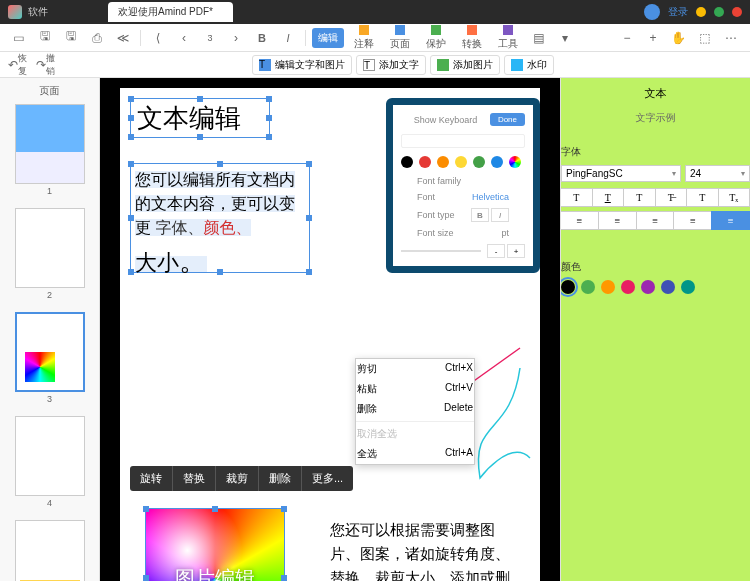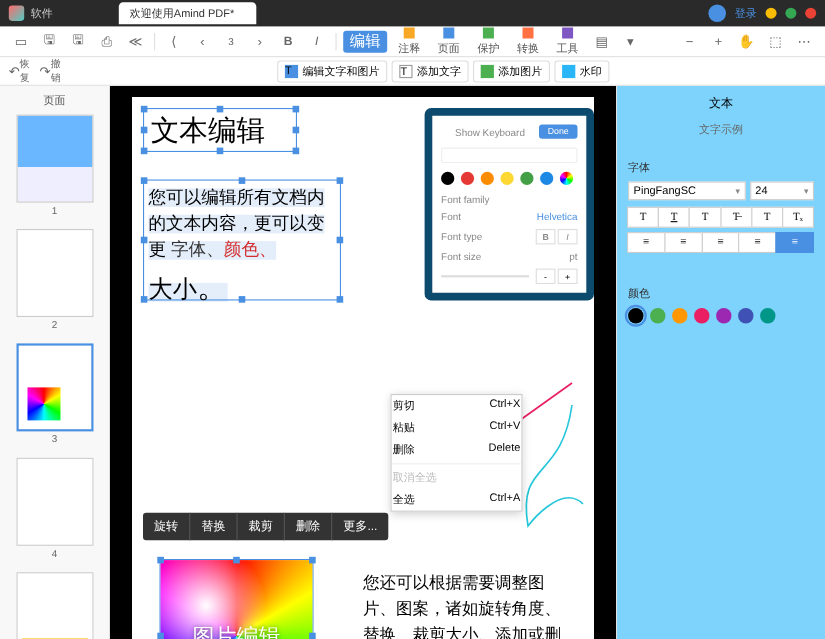--- a/index.html
+++ b/index.html
@@ -11,21 +11,21 @@
 .titlebar .app-icon { width: 14px; height: 14px; background: linear-gradient(135deg,#ff6b6b,#4ecdc4); border-radius: 3px; margin-right: 6px; }
 .tab { background: #fff; color: #333; padding: 3px 20px 3px 10px; border-radius: 4px 4px 0 0; margin-left: 60px; font-size: 10px; }
 .titlebar .right { margin-left: auto; display: flex; align-items: center; gap: 8px; }
 .avatar { width: 16px; height: 16px; background: #4a90e2; border-radius: 50%; }
 .win-btn { width: 10px; height: 10px; border-radius: 50%; }
 .wb-min { background: #fbbc04; } .wb-max { background: #34a853; } .wb-close { background: #ea4335; }
 
 
 .toolbar1 { height: 28px; border-bottom: 1px solid #e0e0e0; display: flex; align-items: center; padding: 0 8px; gap: 4px; }
 .tb-btn { width: 22px; height: 20px; display: flex; align-items: center; justify-content: center; color: #666; cursor: pointer; border-radius: 3px; font-size: 12px; }
-.tb-btn.blue { background: #4a90e2; color: #fff; padding: 0 6px; width: auto; font-size: 14px; }
+.tb-btn.blue { background: #4a90e2; color: #fff; padding: 0 6px; width: auto; font-size: 10px; }
 .tb-btn.ico { font-size: 11px; }
 .tb-sep { width: 1px; height: 16px; background: #e0e0e0; margin: 0 2px; }
 .tb-label { font-size: 10px; color: #555; padding: 0 2px; }
 .tb-combo { display: flex; align-items: center; gap: 2px; padding: 2px 4px; flex-direction: column; }
 .tb-color { width: 10px; height: 10px; display: inline-block; }
 
 
 .toolbar2 { height: 26px; border-bottom: 1px solid #e0e0e0; display: flex; align-items: center; padding: 0 8px; gap: 6px; }
 .tb2-left { display: flex; gap: 6px; }
 .tb2-center { margin: 0 auto; display: flex; gap: 4px; }
@@ -63,21 +63,21 @@
 .body-text .color-w { color: #d32f2f; }
 .body-text .size-w { font-size: 22px; }
 .big-period { font-size: 28px; }
 
 
 .kb-panel { position: absolute; right: 0; top: 10px; width: 154px; border: 7px solid #0c4a6e; border-radius: 6px; background: #fff; padding: 8px; font-size: 9px; }
 .kb-header { display: flex; justify-content: space-between; align-items: center; margin-bottom: 8px; }
 .kb-done { background: #4a90e2; color: #fff; padding: 2px 8px; border-radius: 3px; font-size: 8px; }
 .kb-colors { display: flex; gap: 6px; margin: 8px 0; }
 .kb-colors .c { width: 12px; height: 12px; border-radius: 50%; }
-.kb-row { display: flex; justify-content: space-between; align-items: center; margin: 6px 0; color: #888; }
+.kb-row { display: flex; justify-content: space-between; align-items: center; margin: 6px 16px; color: #888; }
 .kb-row .val { color: #4a90e2; }
 .kb-btns { display: flex; gap: 2px; }
 .kb-btns .b { width: 18px; height: 14px; border: 1px solid #ddd; display: flex; align-items: center; justify-content: center; font-size: 8px; }
 .kb-slider { display: flex; align-items: center; gap: 6px; margin-top: 6px; }
 .kb-slider .track { flex: 1; height: 2px; background: #ddd; }
 
 
 .ctx { position: absolute; left: 235px; top: 270px; width: 120px; background: #fff; border: 1px solid #ccc; box-shadow: 0 2px 8px rgba(0,0,0,0.2); font-size: 10px; z-index: 10; }
 .ctx-item { display: flex; justify-content: space-between; padding: 3px 1px; cursor: pointer; }
 .ctx-item.active { background: #4a90e2; color: #fff; }
@@ -93,21 +93,21 @@
 .img-block { position: absolute; left: 25px; top: 420px; width: 140px; height: 140px; }
 .img-grad { width: 100%; height: 100%; background: radial-gradient(circle at 30% 30%, #fff, transparent 40%), conic-gradient(red,yellow,lime,cyan,blue,magenta,red); display: flex; align-items: center; justify-content: center; color: #fff; font-size: 20px; font-weight: 500; text-shadow: 0 0 4px rgba(0,0,0,0.5); }
 
 
 .right-text { position: absolute; left: 210px; top: 430px; width: 190px; font-size: 15px; line-height: 1.6; }
 
 
 .arrow { position: absolute; pointer-events: none; }
 
 
-.rpanel { width: 190px; background: #7dd3fc; border-left: 1px solid #e0e0e0; padding: 8px 10px; font-size: 10px; overflow: hidden; }
+.rpanel { width: 190px; background: #bef264; border-left: 1px solid #e0e0e0; padding: 8px 0; font-size: 10px; overflow: hidden; }
 .rp-title { text-align: center; font-size: 11px; margin-bottom: 6px; }
 .rp-sub { text-align: center; font-size: 10px; color: #666; margin: 10px 0 20px; }
 .rp-sec { margin: 10px 0 6px; font-size: 10px; color: #333; }
 .rp-row { display: flex; gap: 4px; margin-bottom: 6px; }
 .rp-sel { flex: 1; border: 1px solid #ccc; padding: 2px 4px; background: #fff; display: flex; justify-content: space-between; align-items: center; }
 .rp-btns { display: flex; }
 .rp-btns .b { flex: 1; border: 1px solid #ccc; padding: 3px 0; text-align: center; background: #fff; cursor: pointer; margin-left: -1px; font-size: 10px; font-family: serif; }
 .rp-btns .b.active { background: #4a90e2; color: #fff; border-color: #4a90e2; }
 .rp-colors { display: flex; gap: 6px; flex-wrap: wrap; margin-top: 6px; }
 .rp-colors .c { width: 14px; height: 14px; border-radius: 50%; }

